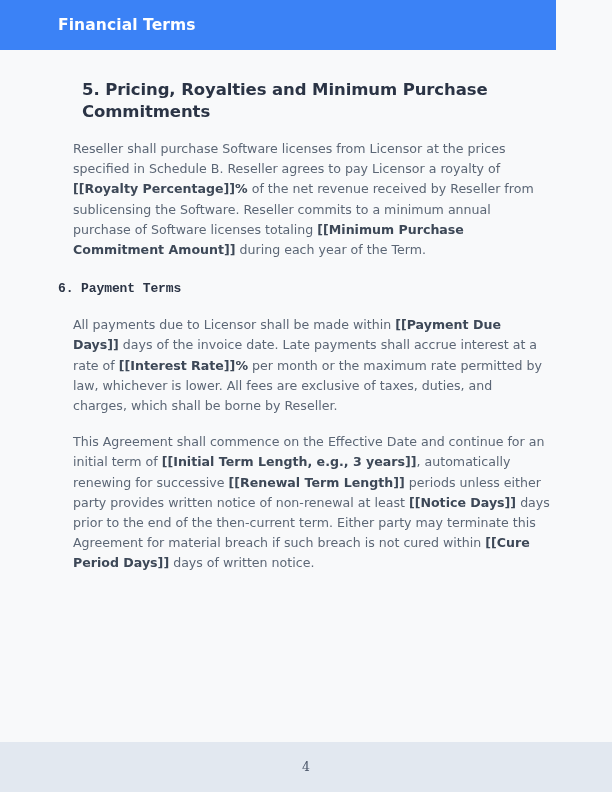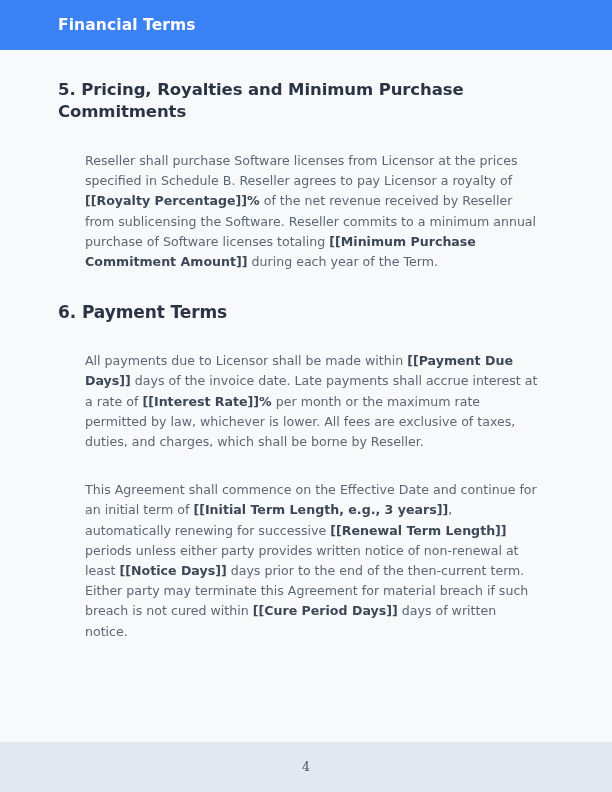--- a/index.html
+++ b/index.html
@@ -21,21 +21,21 @@
     height: 792px;
     background: #f8f9fa;
     box-sizing: border-box;
   }
 
   
   .header-band {
     position: absolute;
     top: 0;
     left: 0;
-    width: 612px;
+    width: 556px;
     height: 50px;
     background: #3b82f6;
     box-sizing: border-box;
   }
   .header-title {
     position: absolute;
     left: 58px;
     top: 0;
     height: 50px;
     line-height: 50px;
@@ -59,29 +59,31 @@
     margin: 0;
     padding: 0;
     color: #2b3445;
     font-weight: bold;
     letter-spacing: -0.1px;
   }
   h2.section-heading.lvl-main {
     font-size: 16.5px;
     line-height: 22px;
     padding-top: 29px;
+    margin-left: 24px;
   }
   h2.section-heading.lvl-sub {
-    font-size: 17px;
+    font-size: 13px;
     line-height: 21px;
     padding-top: 14px;
+    font-family: Liberation Mono, monospace;
   }
 
   p.body-text {
-    margin: 16px;
+    margin: 4px;
     padding: 0 0 0 11px;
     color: #5c6776;
     font-size: 12.6px;
     line-height: 20.2px;
     text-align: left;
   }
   p.body-text.first-of-section {
     padding-top: 12px;
   }
   p.body-text.stacked {

